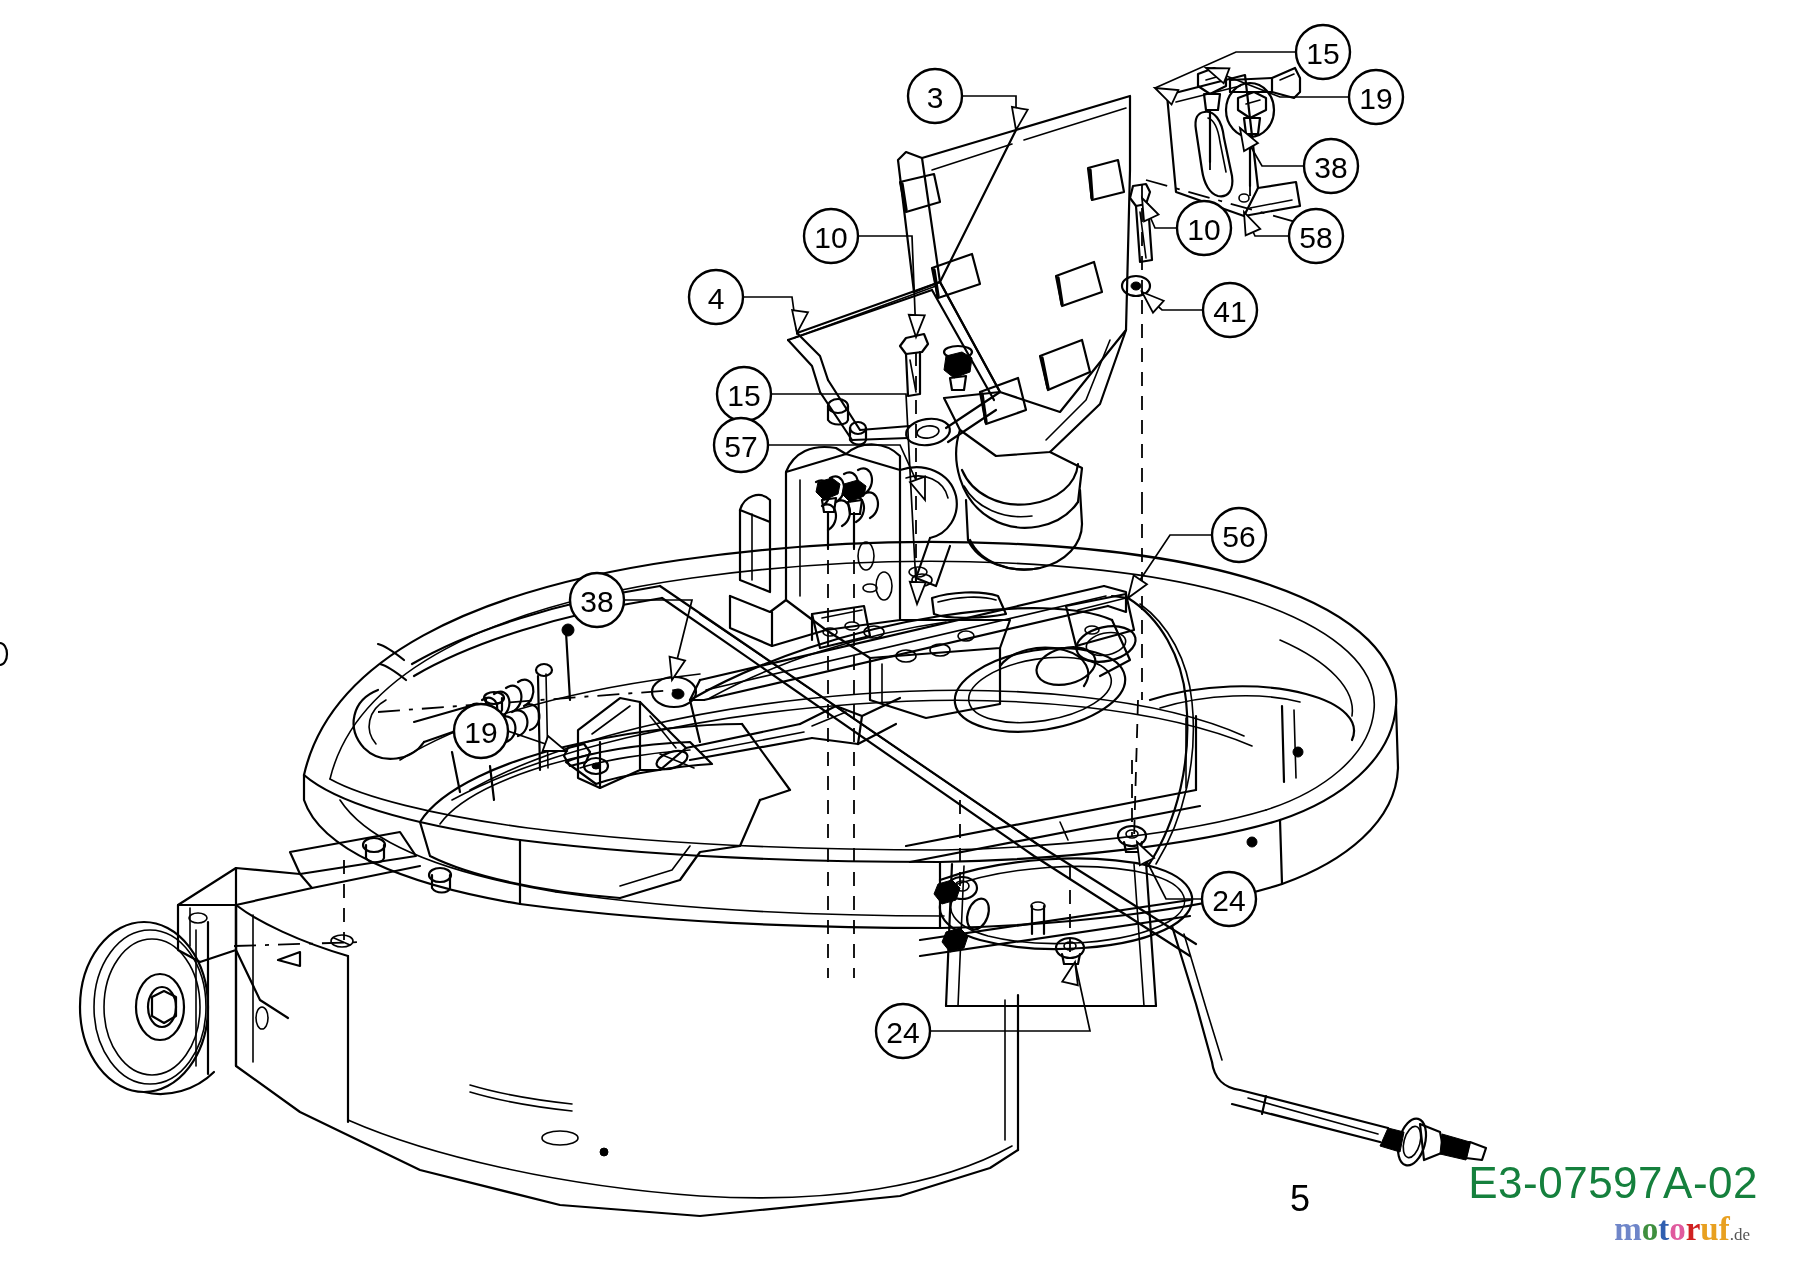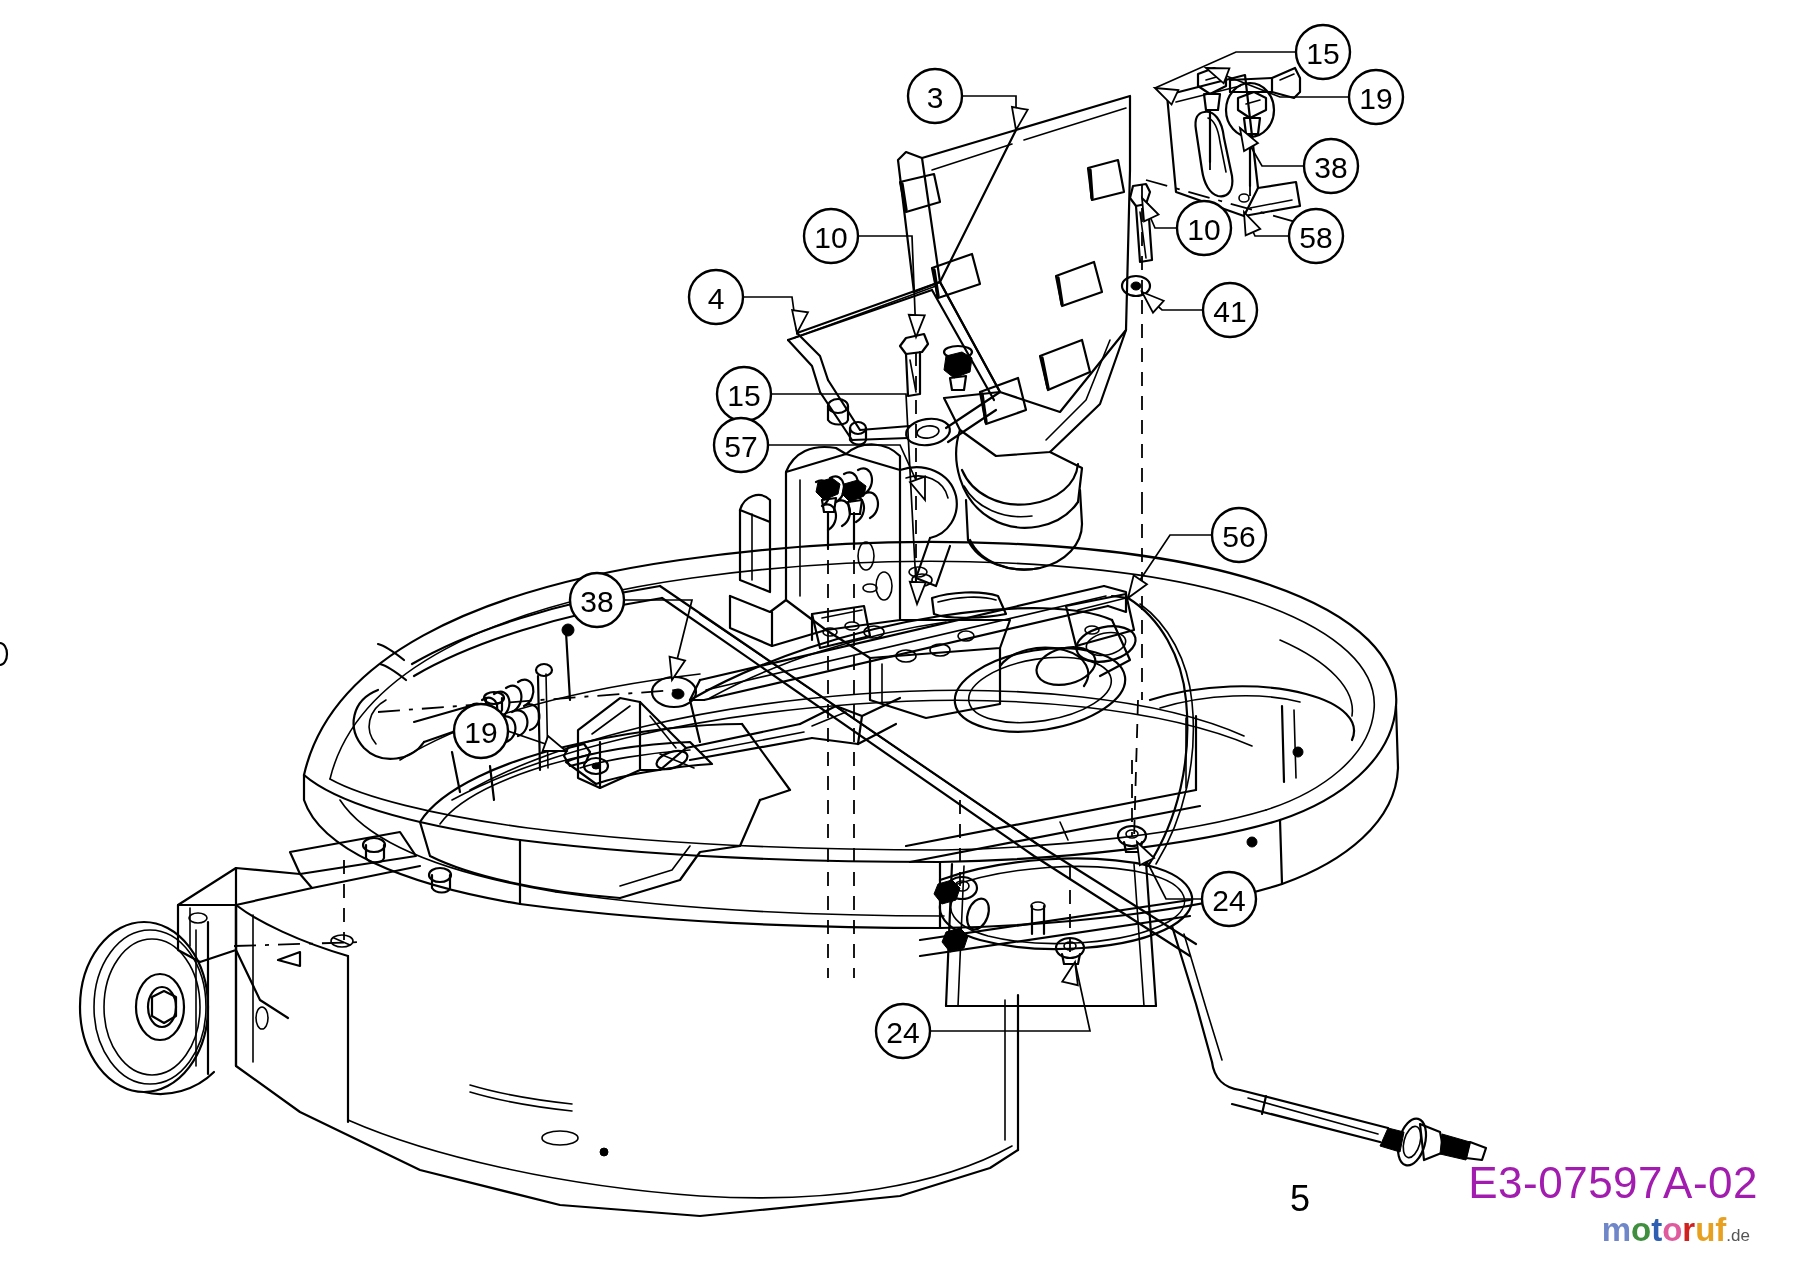--- a/index.html
+++ b/index.html
@@ -32,37 +32,37 @@
     text-anchor: middle;
     dominant-baseline: central;
     letter-spacing: 0px;
   }
   .drawing-code {
     position: absolute;
     right: 42px;
     bottom: 64px;
     font-family: "Liberation Sans", sans-serif;
     font-size: 44px;
-    color: #a21caf;
+    color: #15803d;
     letter-spacing: 0.5px;
     white-space: nowrap;
   }
   .part5-label {
     position: absolute;
     left: 1290px;
     top: 1178px;
     font-family: "Liberation Sans", sans-serif;
     font-size: 36px;
     color: #000;
   }
   .watermark {
     position: absolute;
     right: 50px;
     bottom: 26px;
-    font-family: Liberation Sans, sans-serif;
+    font-family: Liberation Serif, serif;
     font-size: 33px;
     font-weight: bold;
     white-space: nowrap;
     line-height: 1;
   }
   .watermark .wm-de {
     font-size: 17px;
     color: #555;
     font-weight: normal;
   }

